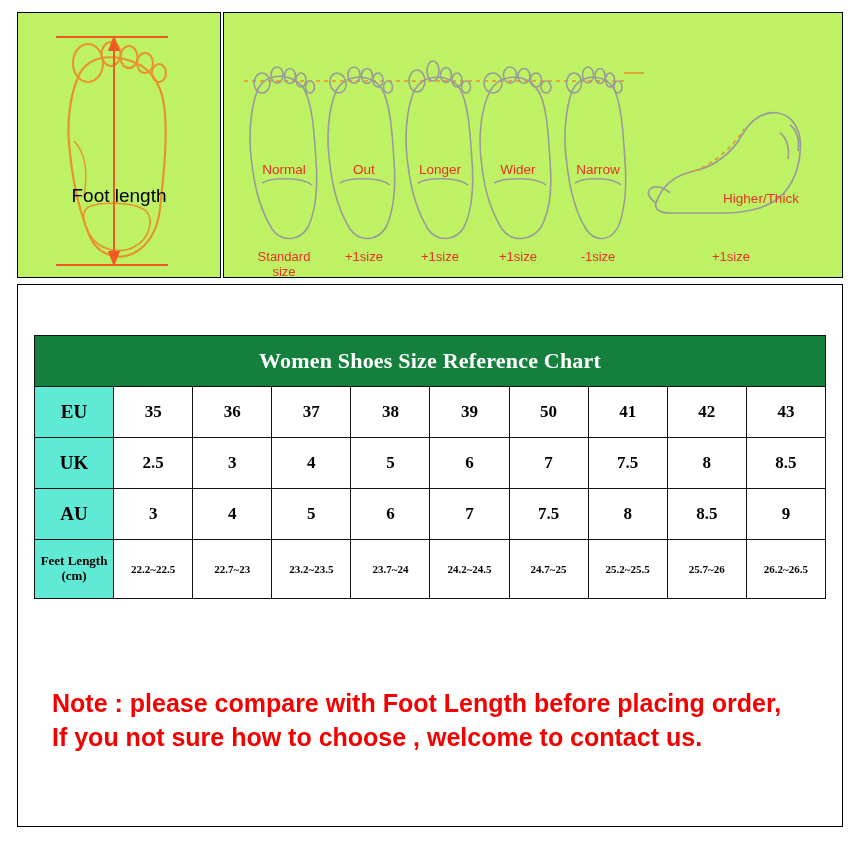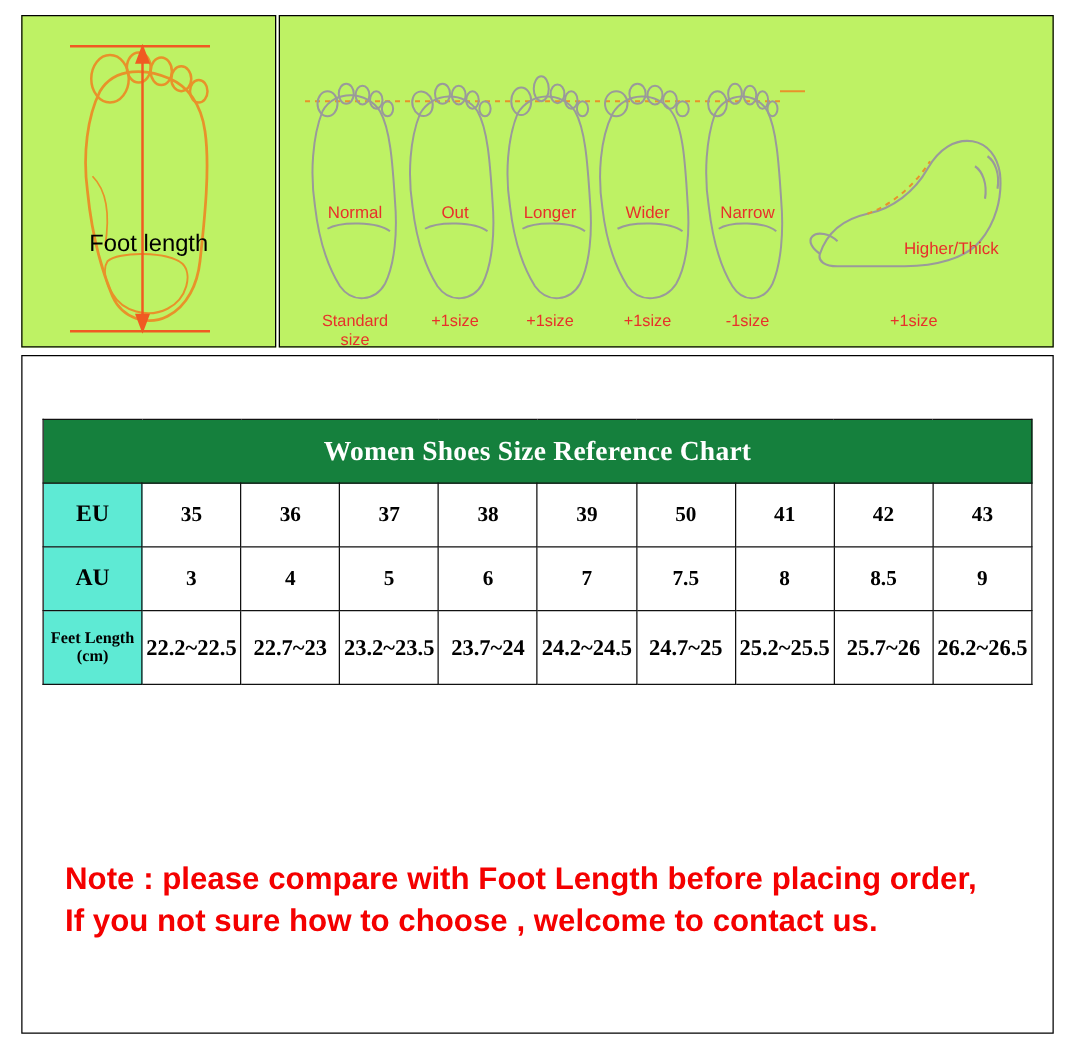--- a/index.html
+++ b/index.html
@@ -114,21 +114,21 @@
   .row-head.small {
     font-size: 13px;
     line-height: 1.15;
     font-weight: bold;
   }
   .data-cell {
     font-size: 17px;
     height: 48px;
   }
   .feet-row .data-cell {
-    font-size: 18px;
+    font-size: 11px;
     height: 56px;
   }
 
   .note {
     position: absolute;
     left: 34px;
     top: 402px;
     width: 790px;
     color: #f40000;
     font-size: 25px;
@@ -266,20 +266,32 @@
           <td class="data-cell">37</td>
           <td class="data-cell">38</td>
           <td class="data-cell">39</td>
           <td class="data-cell">50</td>
           <td class="data-cell">41</td>
           <td class="data-cell">42</td>
           <td class="data-cell">43</td>
         </tr>
 
 
+        <tr>
+          <td class="row-head">UK</td>
+          <td class="data-cell">2.5</td>
+          <td class="data-cell">3</td>
+          <td class="data-cell">4</td>
+          <td class="data-cell">5</td>
+          <td class="data-cell">6</td>
+          <td class="data-cell">7</td>
+          <td class="data-cell">7.5</td>
+          <td class="data-cell">8</td>
+          <td class="data-cell">8.5</td>
+        </tr>
 
         <tr>
           <td class="row-head">AU</td>
           <td class="data-cell">3</td>
           <td class="data-cell">4</td>
           <td class="data-cell">5</td>
           <td class="data-cell">6</td>
           <td class="data-cell">7</td>
           <td class="data-cell">7.5</td>
           <td class="data-cell">8</td>

